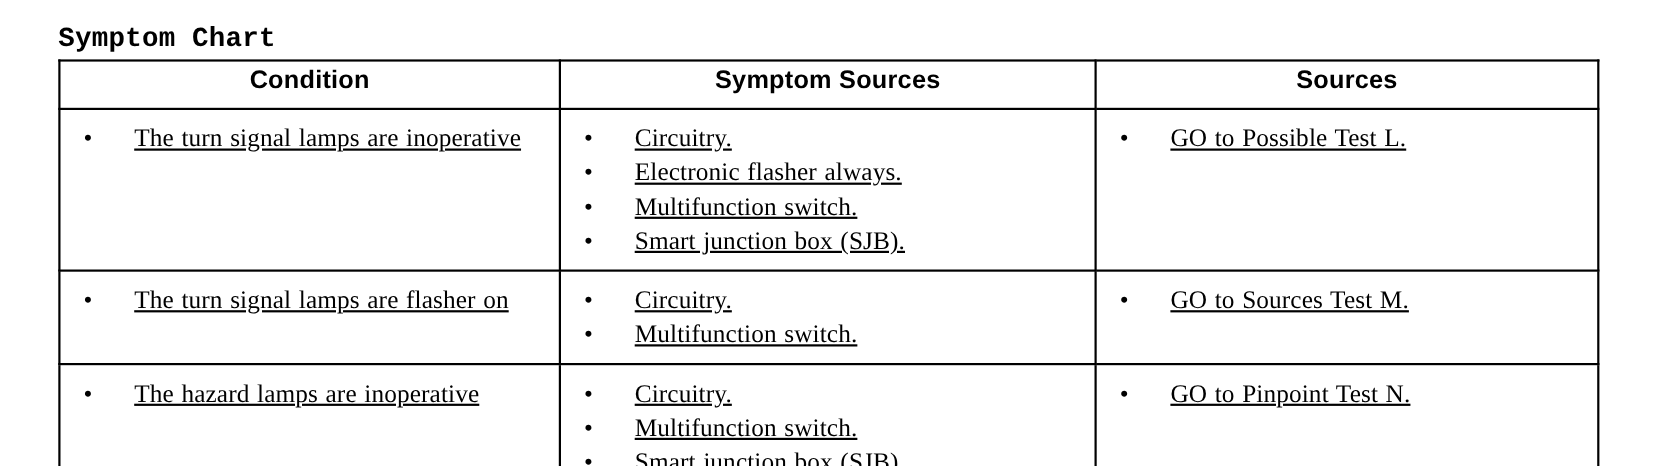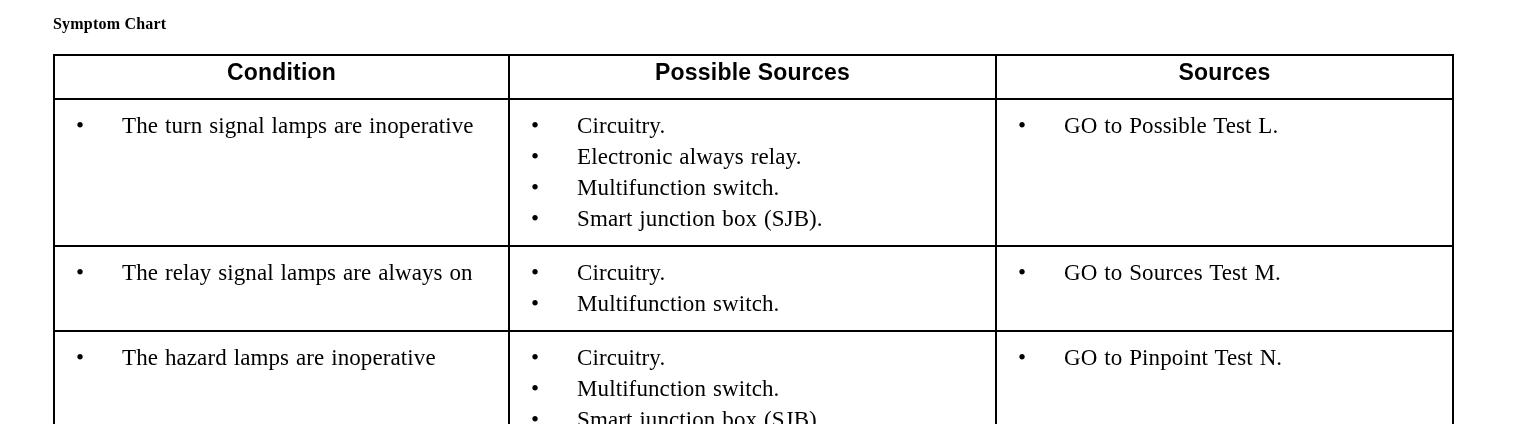--- a/index.html
+++ b/index.html
@@ -12,24 +12,24 @@
     height: 424px;
     overflow: hidden;
     font-family: "Liberation Serif", "DejaVu Serif", serif;
     color: #000000;
     position: relative;
   }
 
   .page-title {
     position: absolute;
     left: 53px;
-    top: 12px;
-    font-family: Liberation Serif, serif;
+    top: 24px;
+    font-family: Liberation Mono, monospace;
     font-weight: bold;
-    font-size: 16px;
+    font-size: 25px;
     line-height: 24px;
     letter-spacing: 0.2px;
     white-space: nowrap;
   }
 
   .symptom-table {
     position: absolute;
     left: 53px;
     top: 54px;
     width: 1399px;
@@ -86,37 +86,38 @@
   .bullet-item .bullet-dot {
     position: absolute;
     left: 14px;
     top: 0;
     font-size: 23px;
     line-height: 31px;
   }
 
   .bullet-item .bullet-text {
     display: block;
+    text-decoration: underline;
   }
 </style>
 </head>
 <body>
 
 <div class="page-title">Symptom Chart</div>
 
 <table class="symptom-table">
   <colgroup>
     <col class="col-condition">
     <col class="col-sources">
     <col class="col-action">
   </colgroup>
   <thead>
     <tr>
       <th>Condition</th>
-      <th>Possible Sources</th>
+      <th>Symptom Sources</th>
       <th>Sources</th>
     </tr>
   </thead>
   <tbody>
 
     <tr class="row-1">
       <td>
         <div class="cell-inner">
           <ul class="bullet-list">
             <li class="bullet-item">
@@ -128,21 +129,21 @@
       </td>
       <td>
         <div class="cell-inner">
           <ul class="bullet-list">
             <li class="bullet-item">
               <span class="bullet-dot">•</span>
               <span class="bullet-text">Circuitry.</span>
             </li>
             <li class="bullet-item">
               <span class="bullet-dot">•</span>
-              <span class="bullet-text">Electronic always relay.</span>
+              <span class="bullet-text">Electronic flasher always.</span>
             </li>
             <li class="bullet-item">
               <span class="bullet-dot">•</span>
               <span class="bullet-text">Multifunction switch.</span>
             </li>
             <li class="bullet-item">
               <span class="bullet-dot">•</span>
               <span class="bullet-text">Smart junction box (SJB).</span>
             </li>
           </ul>
@@ -159,21 +160,21 @@
         </div>
       </td>
     </tr>
 
     <tr class="row-2">
       <td>
         <div class="cell-inner">
           <ul class="bullet-list">
             <li class="bullet-item">
               <span class="bullet-dot">•</span>
-              <span class="bullet-text">The relay signal lamps are always on</span>
+              <span class="bullet-text">The turn signal lamps are flasher on</span>
             </li>
           </ul>
         </div>
       </td>
       <td>
         <div class="cell-inner">
           <ul class="bullet-list">
             <li class="bullet-item">
               <span class="bullet-dot">•</span>
               <span class="bullet-text">Circuitry.</span>

